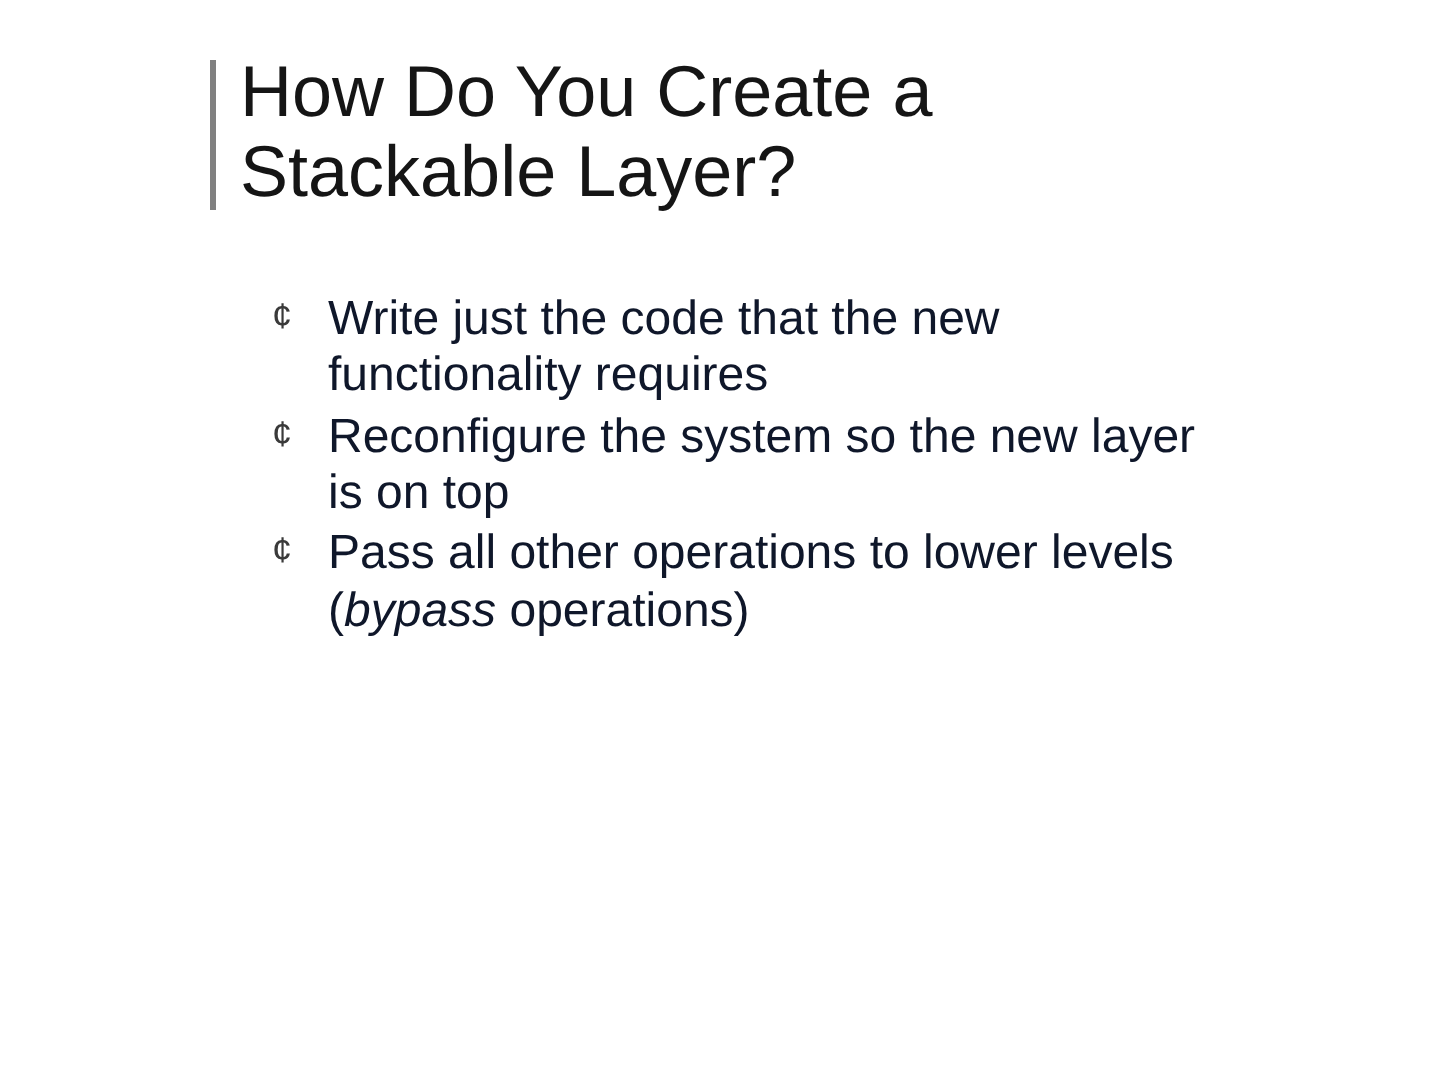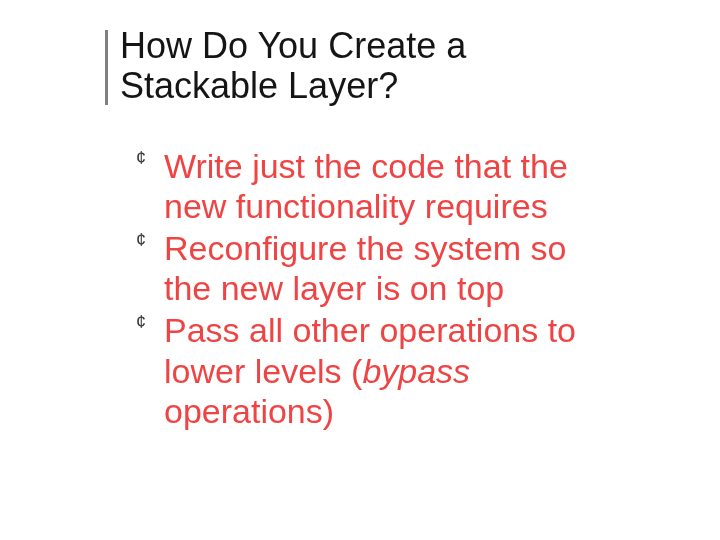--- a/index.html
+++ b/index.html
@@ -46,23 +46,23 @@
     font-size: 36px;
     line-height: 1.12;
     font-weight: 400;
     color: #151515;
   }
   .body {
     position: absolute;
     left: 136px;
     top: 146px;
     width: 480px;
-    font-size: 34px;
+    font-size: 24px;
     line-height: 1.18;
-    color: #ef4444;
+    color: #0f172a;
   }
   .body ul {
     list-style: none;
     margin: 0;
     padding: 0;
   }
   .body li {
     position: relative;
     padding-left: 28px;
     margin: 0 0 2px 0;

